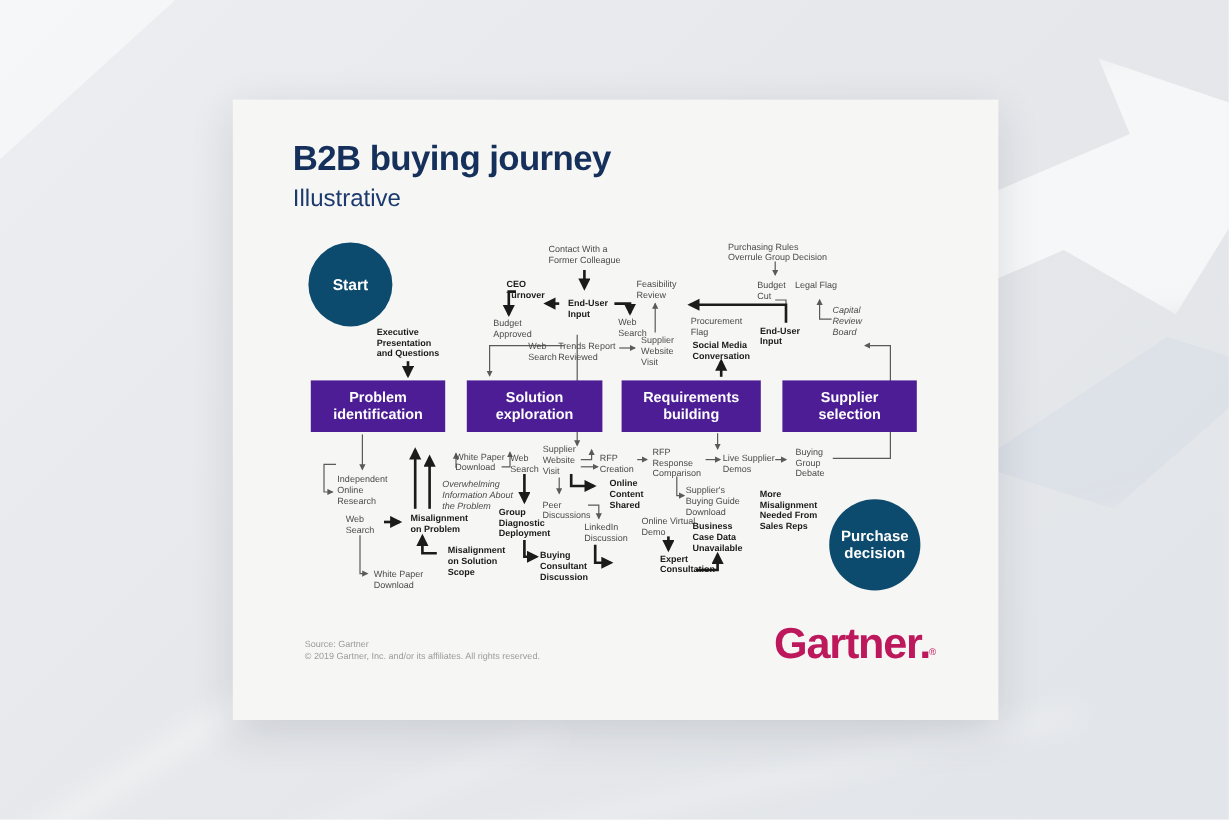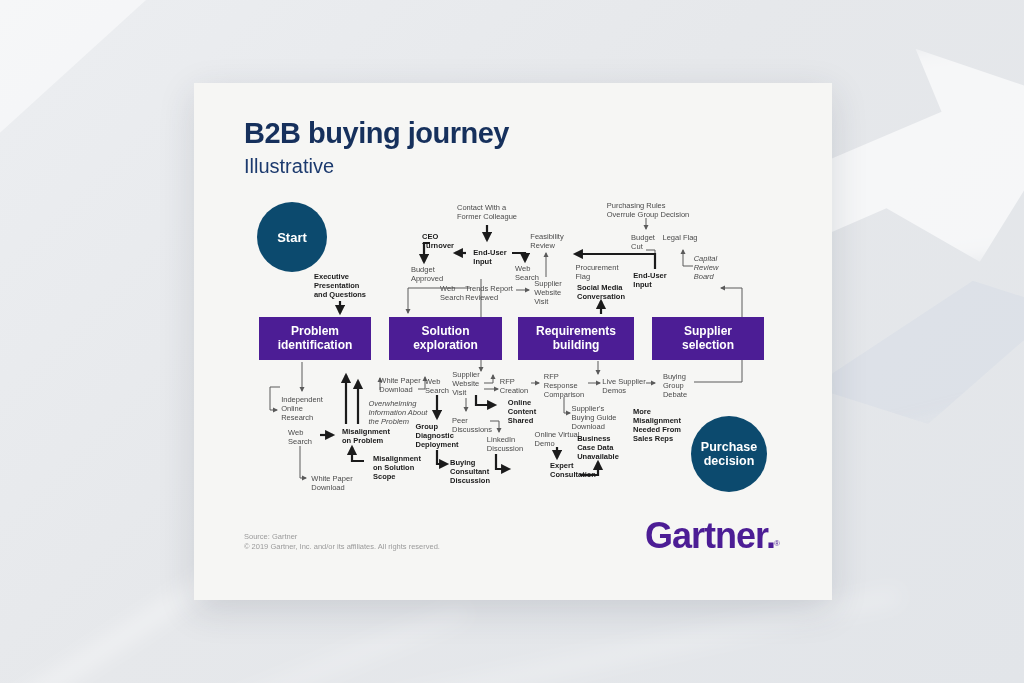--- a/index.html
+++ b/index.html
@@ -53,24 +53,24 @@
 
   .flow-svg{position:absolute;left:0;top:0;z-index:1;}
   .stage-layer,.label-layer,.circle-layer{position:absolute;left:0;top:0;width:100%;height:100%;z-index:2;pointer-events:none;}
   .flow-label{
     position:absolute;transform:translateX(-50%);
     font-size:7.5px;line-height:1.22;color:#4b4b4b;text-align:left;white-space:pre-line;
   }
   .flow-label.bold{font-weight:700;color:#1a1a1a;}
 
   .footer-source{
-    position:absolute;left:50px;top:449px;font-size:7.5px;line-height:1.35;color:#9b9b9b;white-space:pre-line;
+    position:absolute;left:60px;top:449px;font-size:7.5px;line-height:1.35;color:#9b9b9b;white-space:pre-line;
   }
   .logo{
-    position:absolute;right:52px;top:432px;color:#4c1d95;font-weight:700;
+    position:absolute;right:52px;top:432px;color:#be185d;font-weight:700;
     font-size:36px;letter-spacing:-1px;
   }
   .logo .reg{font-size:8px;font-weight:400;vertical-align:baseline;position:relative;top:-2px;left:-1px;}
 </style>
 </head>
 <body>
 
 <div class="bg-shape bg-tri"></div>
 <div class="bg-shape bg-arrow1"></div>
 <div class="bg-shape bg-arrow2"></div>

